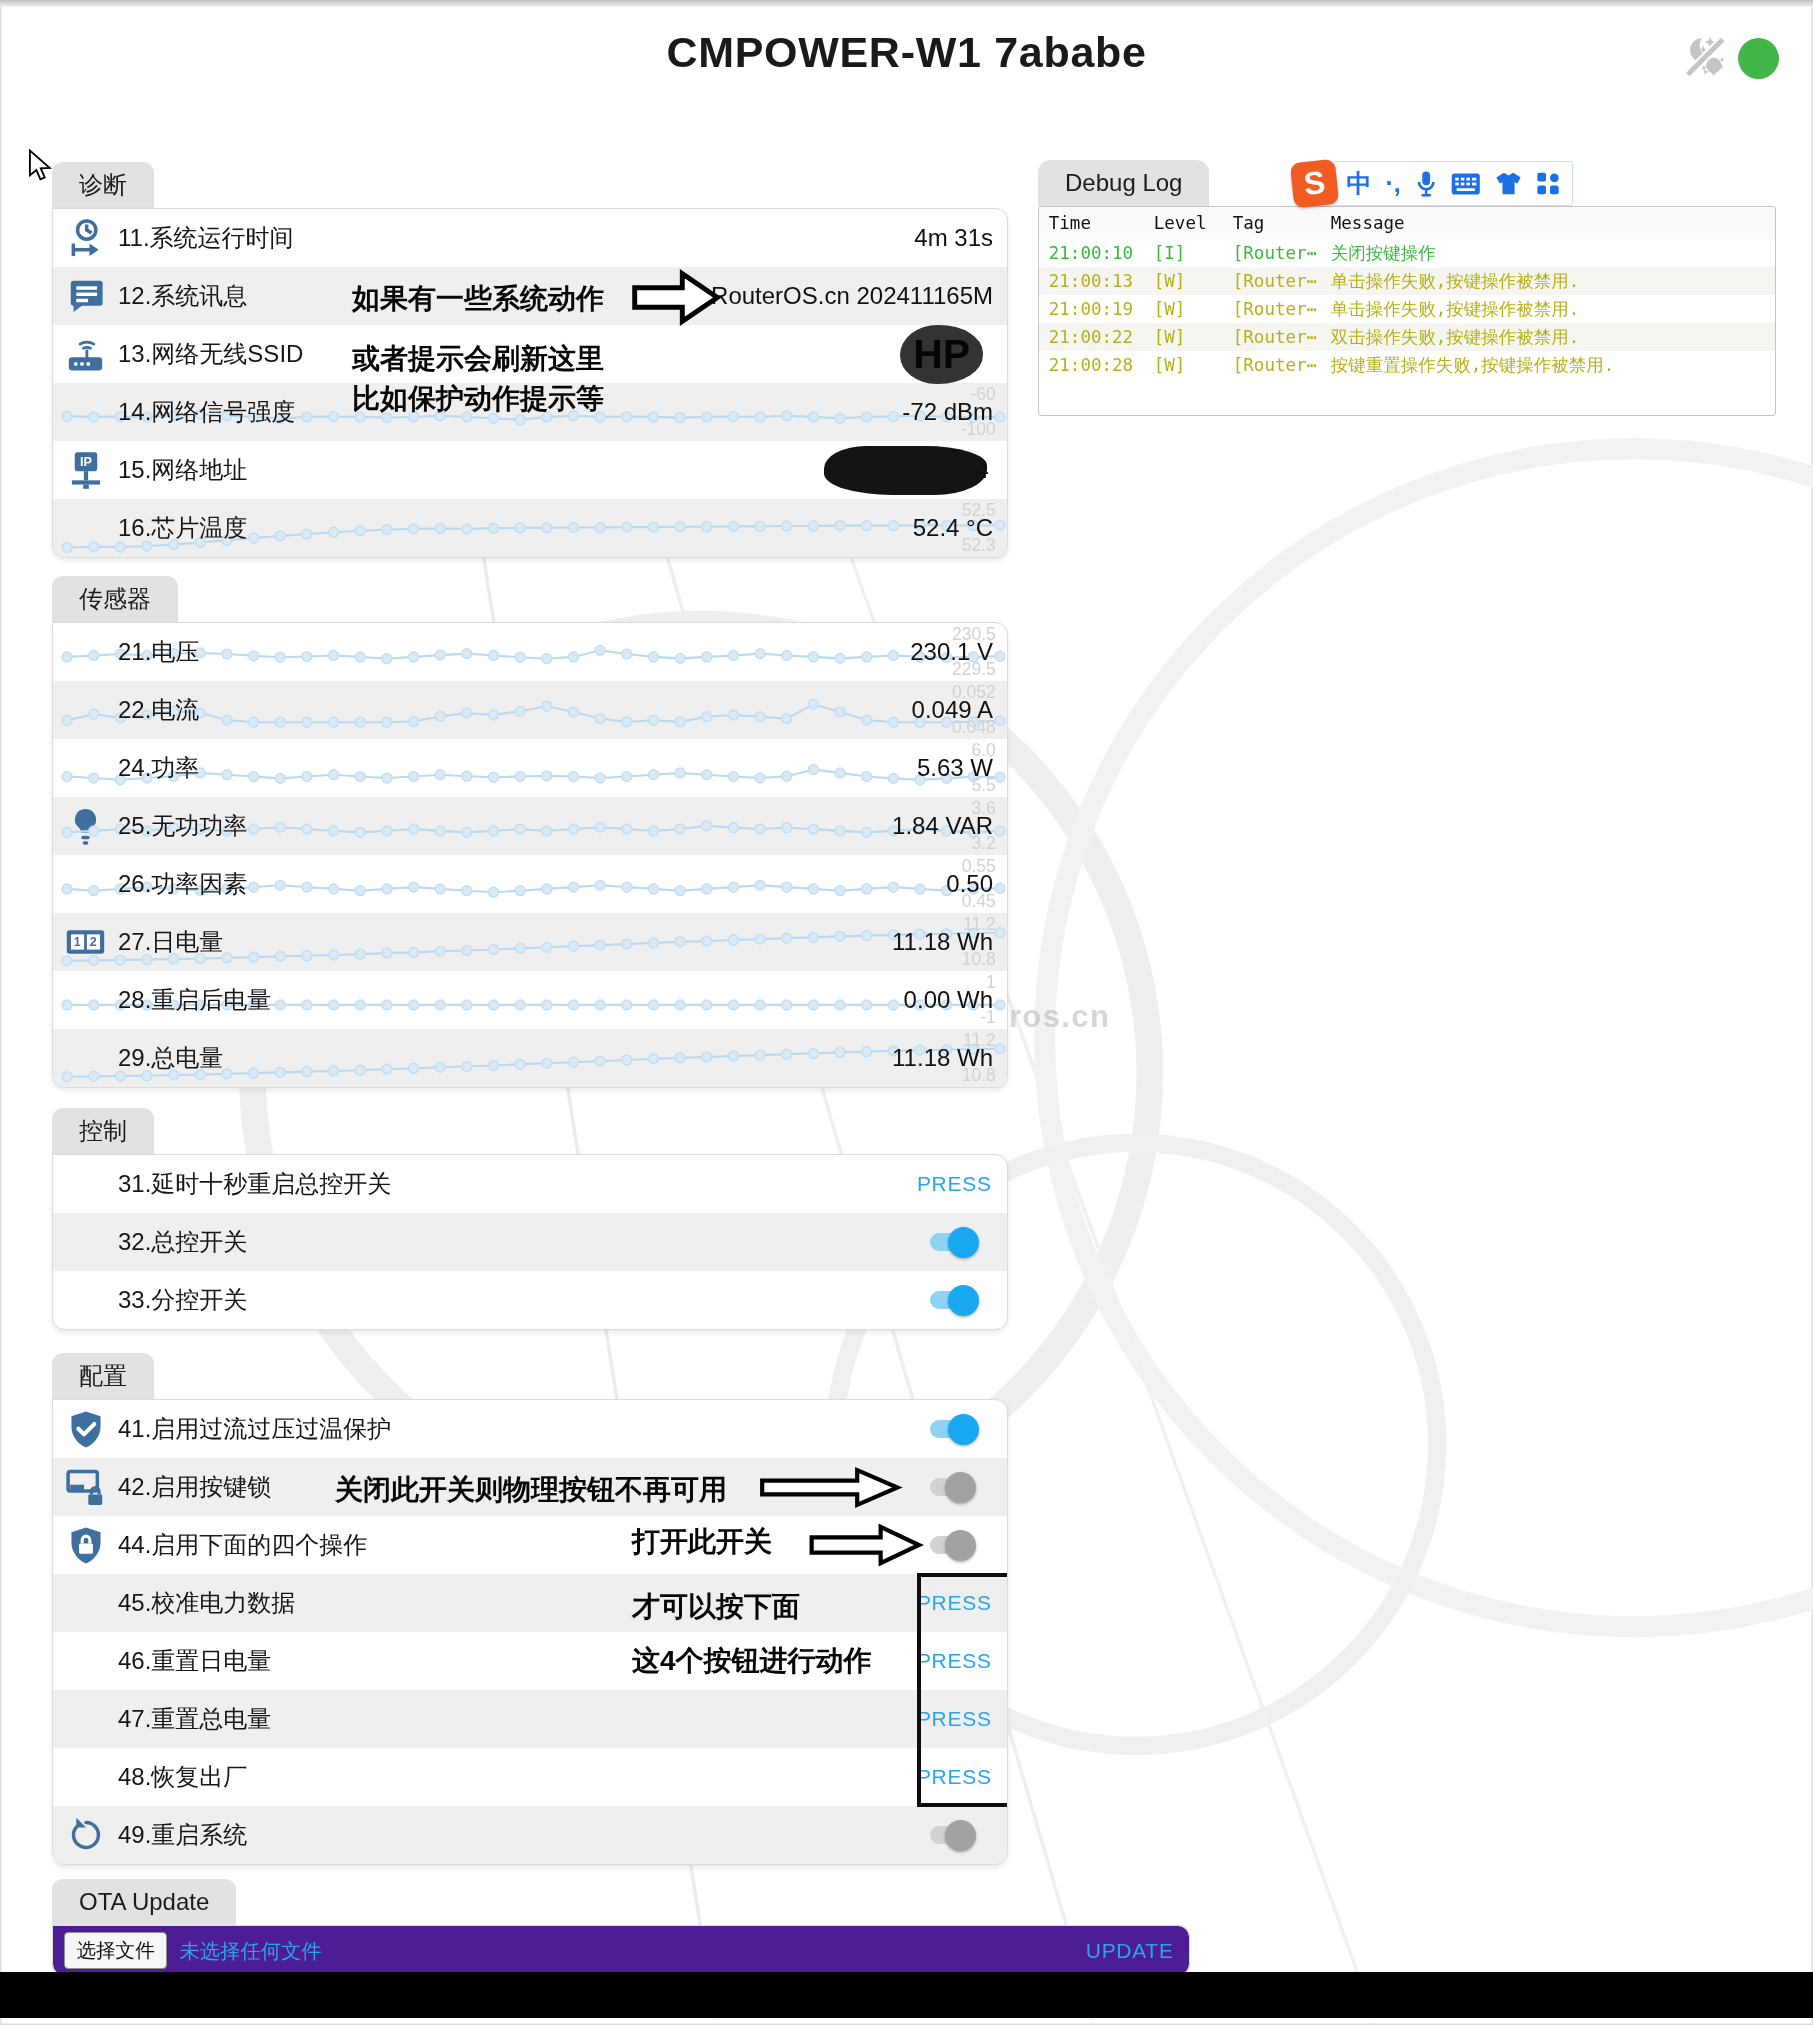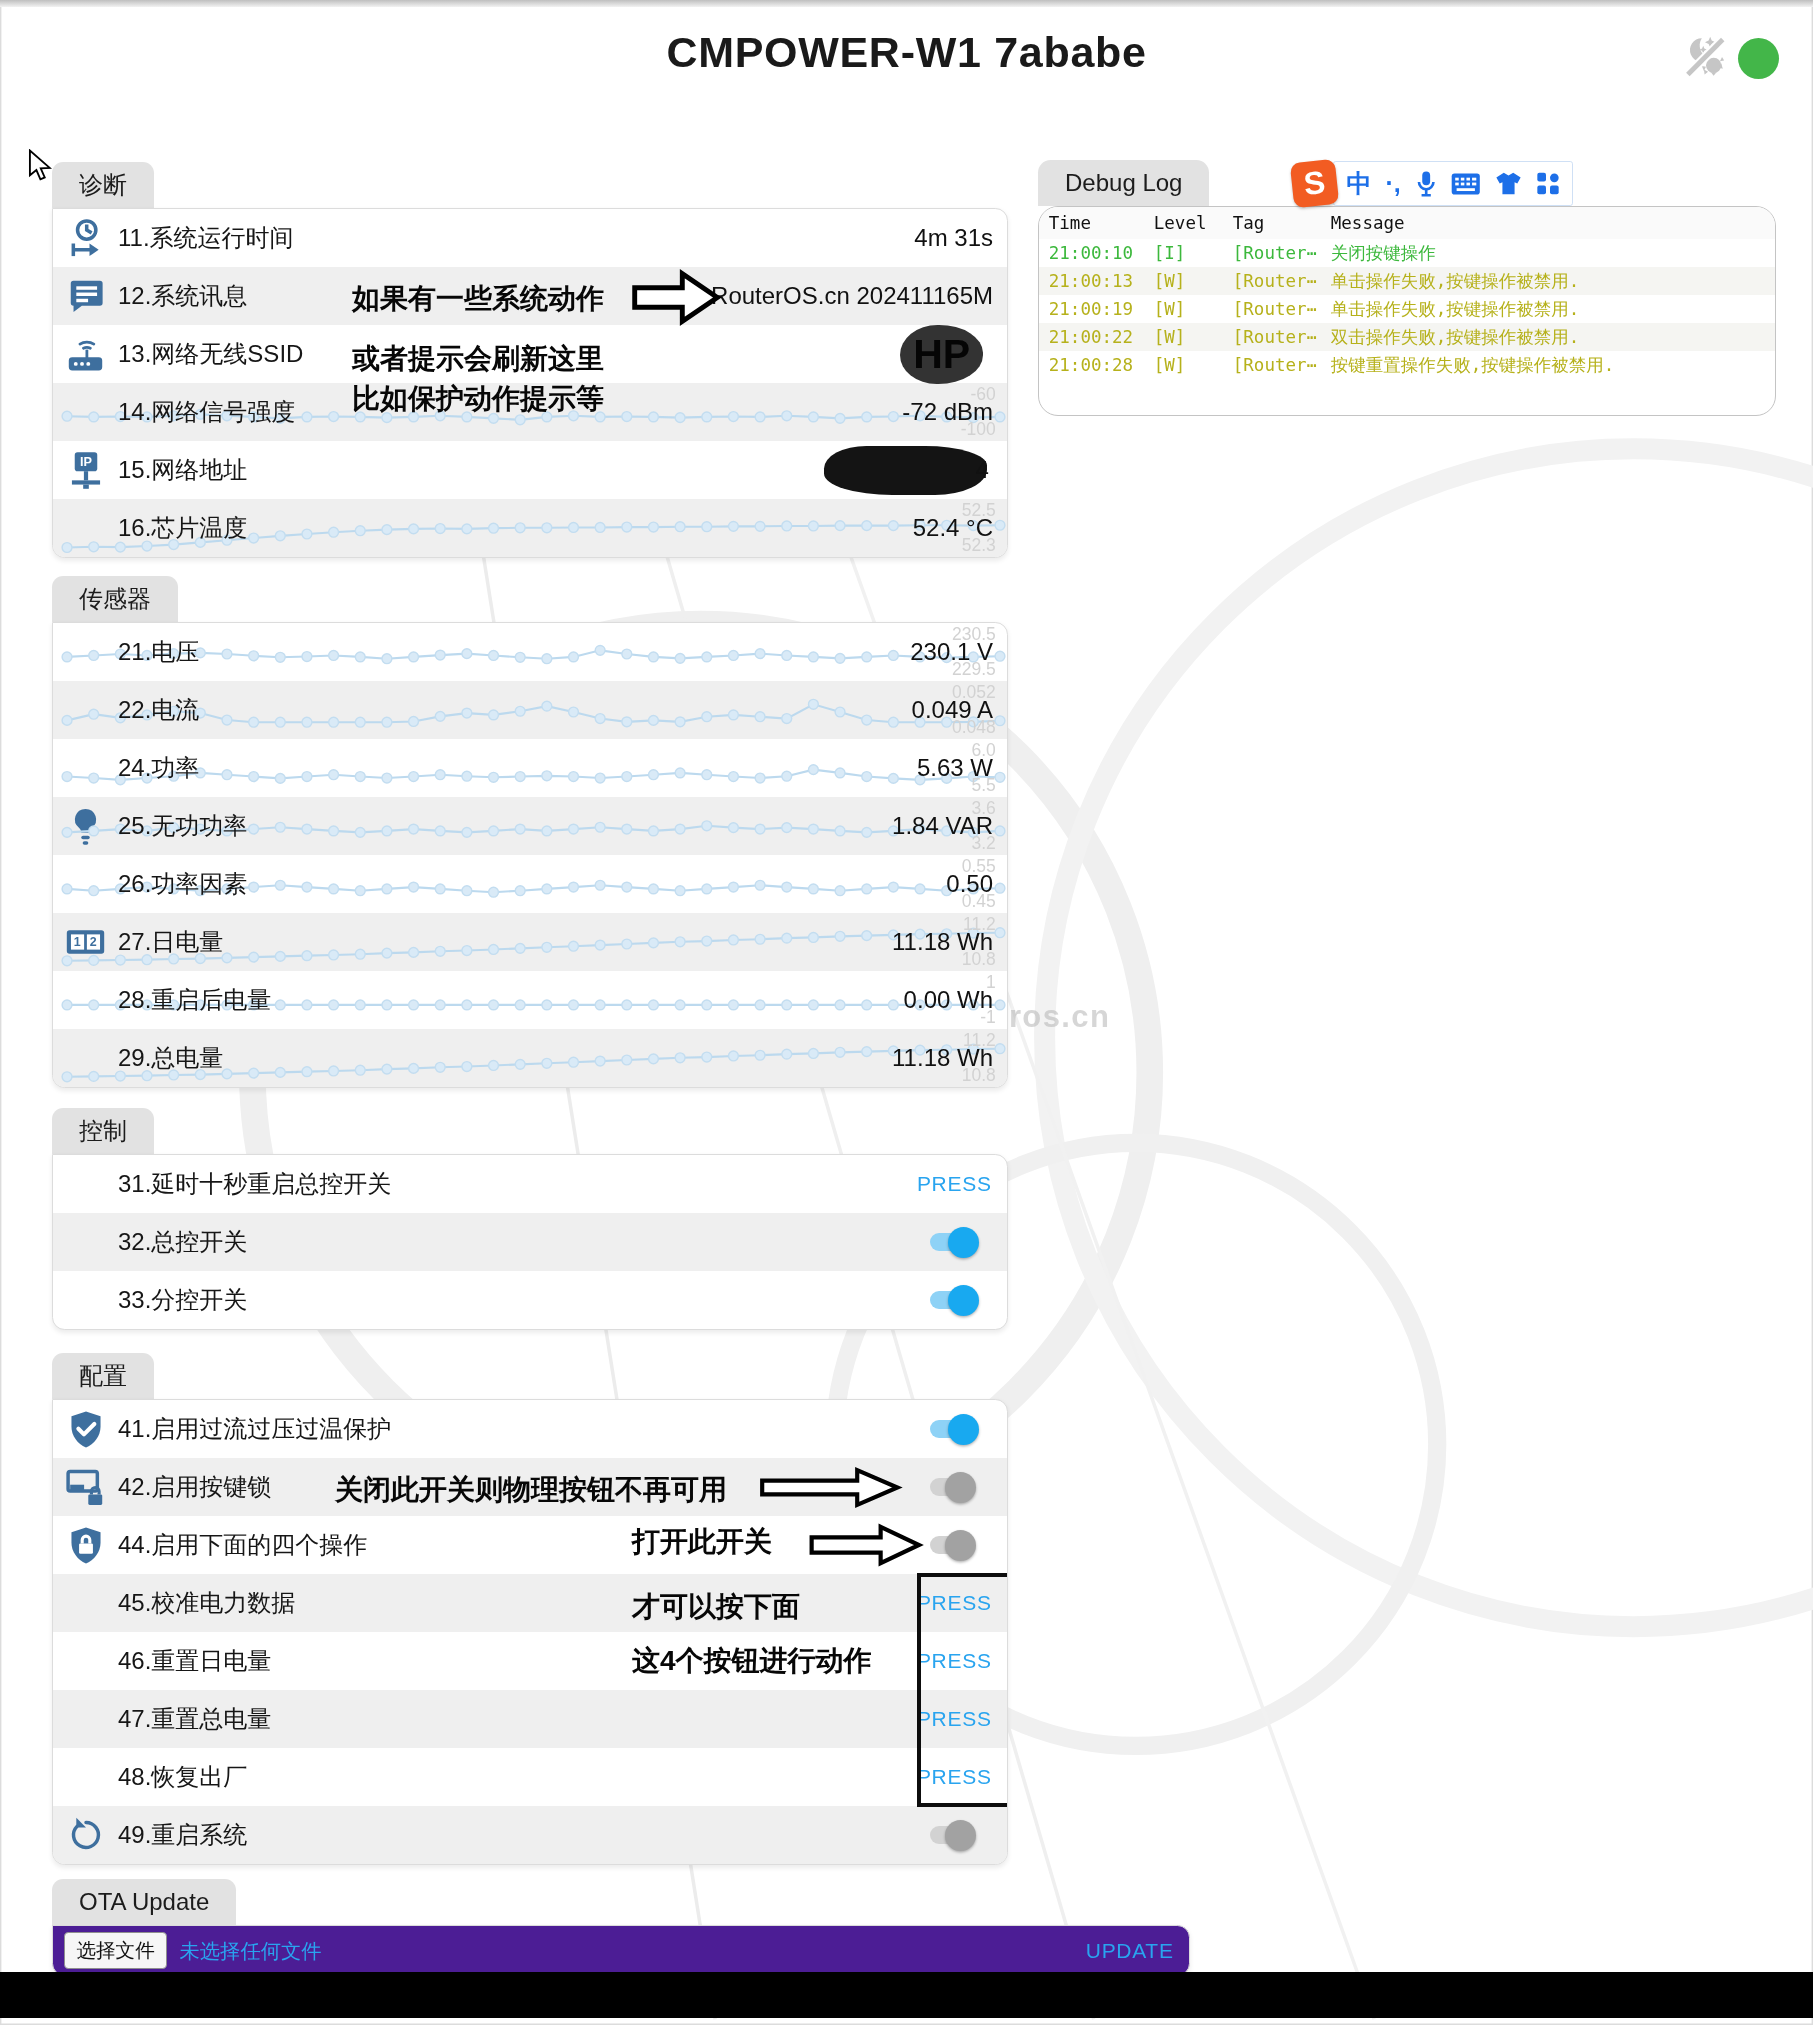--- a/index.html
+++ b/index.html
@@ -48,21 +48,21 @@
   .arrow-wrap{position:absolute;z-index:5;}
   .blob-hp{width:83px;height:59px;background:#333;border-radius:46% 54% 55% 45%/52% 48% 50% 50%;
        display:flex;align-items:center;justify-content:center;font-size:41px;font-weight:bold;color:#050505;}
   .blob-ip{width:163px;height:49px;background:#141414;border-radius:26% 38% 32% 42%/46% 40% 52% 44%;}
   .ip-digit{margin-left:-11.2px;font-size:24px;color:#111;}
   #press-frame{position:absolute;left:864px;top:173px;width:87px;height:226px;
        border:4.2px solid #0d0d0d;z-index:6;}
   
   #debug{position:absolute;left:1038px;top:160px;width:740px;}
   #debug .tab{border-radius:12.6px 12.6px 0 0;}
-  #log-box{margin-top:0;width:736px;height:208px;border:0.7px solid #c4c4c4;border-radius:20px;
+  #log-box{margin-top:0;width:736px;height:208px;border:0.7px solid #c4c4c4;border-radius:3px;
        background:#fff;overflow:hidden;font-family:"DejaVu Sans Mono",monospace;font-size:17.5px;}
   .log-row{display:flex;height:28px;line-height:28px;padding:0 9.8px;}
   .log-row.head{color:#111;background:#fafafa;height:32px;line-height:32px;}
   .log-row.alt{background:#f5f5f2;}
   .lc-time{width:105px;flex:none;} .lc-level{width:79px;flex:none;} .lc-tag{width:98px;flex:none;}
   .lc-msg{flex:1;white-space:nowrap;overflow:hidden;}
   
   #ime{position:absolute;left:1292px;top:161px;display:flex;align-items:center;z-index:40;}
   #sogou-logo{width:45px;height:45px;background:#f25c22;border-radius:9.8px;transform:rotate(-6deg);
        display:flex;align-items:center;justify-content:center;color:#fff;font-size:32px;font-weight:bold;

